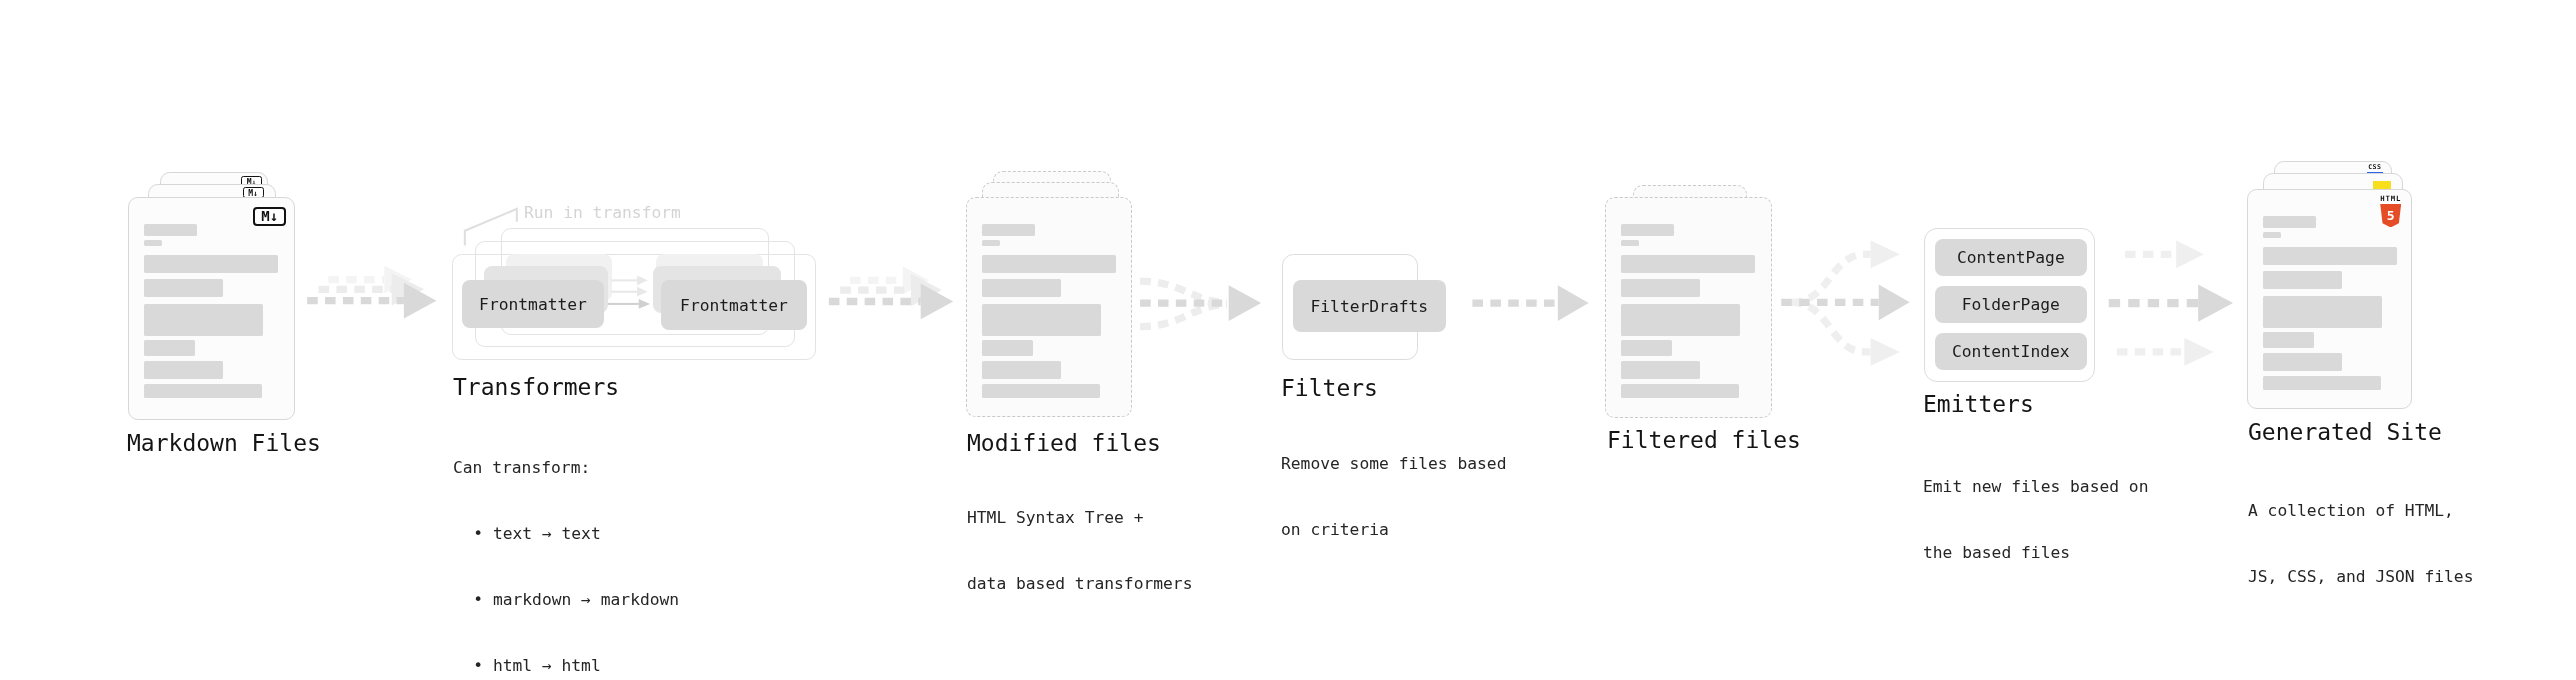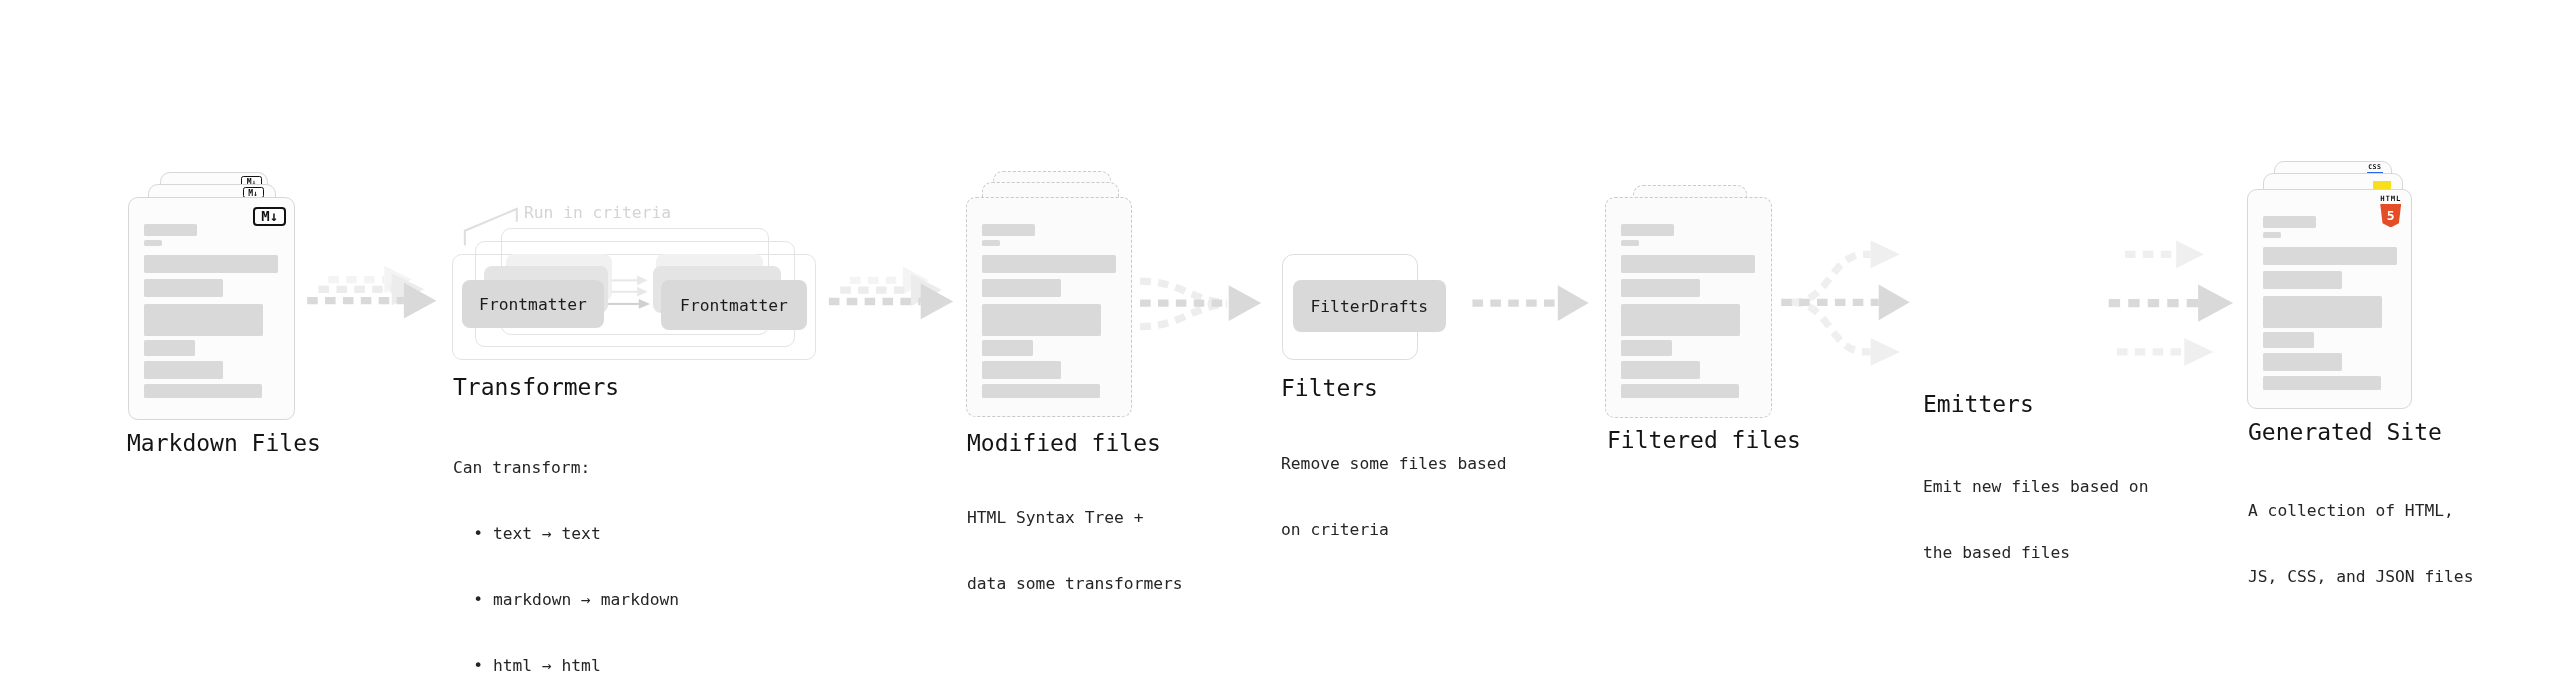--- a/index.html
+++ b/index.html
@@ -77,21 +77,21 @@
     <div class="frame" style="left:452px;top:254px;width:364px;height:106px;"></div>
 
     <div class="echo2" style="left:506px;top:254px;width:106px;height:47px;"></div>
     <div class="echo1" style="left:484px;top:266px;width:124px;height:47px;"></div>
     <div class="echo2" style="left:656px;top:254px;width:107px;height:47px;"></div>
     <div class="echo1" style="left:653px;top:266px;width:128px;height:47px;"></div>
 
     <div class="graybox" style="left:462px;top:280px;width:142px;height:48px;">Frontmatter</div>
     <div class="graybox" style="left:661px;top:280px;width:146px;height:50px;">Frontmatter</div>
 
-    <div class="note" style="left:524px;top:203px;">Run in criteria</div>
+    <div class="note" style="left:524px;top:203px;">Run in transform</div>
   </div>
   <div class="title" style="left:453px;top:375px;">Transformers</div>
   <div class="desc" style="left:453px;top:413px;">
     <div>Can transform:</div>
     <div class="bullet">• text → text</div>
     <div class="bullet">• markdown → markdown</div>
     <div class="bullet">• html → html</div>
   </div>
 
   <div>
@@ -104,21 +104,21 @@
       <div class="bar b4"></div>
       <div class="bar b5"></div>
       <div class="bar b6"></div>
       <div class="bar b7"></div>
       <div class="bar b8"></div>
     </div>
   </div>
   <div class="title" style="left:967px;top:431px;">Modified files</div>
   <div class="desc" style="left:967px;top:463px;">
     <div>HTML Syntax Tree +</div>
-    <div>data some transformers</div>
+    <div>data based transformers</div>
   </div>
 
   <div class="panel" style="left:1282px;top:254px;width:136px;height:106px;">
     <div class="graybox" style="left:9.8px;top:25px;width:153px;height:52px;">FilterDrafts</div>
   </div>
   <div class="title" style="left:1281px;top:376px;text-align:right;">Filters</div>
   <div class="desc" style="left:1281px;top:409px;">
     <div>Remove some files based</div>
     <div>on criteria</div>
   </div>
@@ -131,20 +131,25 @@
       <div class="bar b3"></div>
       <div class="bar b4"></div>
       <div class="bar b5"></div>
       <div class="bar b6"></div>
       <div class="bar b7"></div>
       <div class="bar b8"></div>
     </div>
   </div>
   <div class="title" style="left:1607px;top:428px;">Filtered files</div>
 
+  <div class="panel" style="left:1924px;top:228px;width:171px;height:154px;border-radius:13px;">
+    <div class="graybox" style="left:9.8px;top:9.8px;width:152px;height:37px;">ContentPage</div>
+    <div class="graybox" style="left:9.8px;top:57px;width:152px;height:37px;">FolderPage</div>
+    <div class="graybox" style="left:9.8px;top:104px;width:152px;height:37px;">ContentIndex</div>
+  </div>
   <div class="title" style="left:1923px;top:392px;">Emitters</div>
   <div class="desc" style="left:1923px;top:432px;">
     <div>Emit new files based on</div>
     <div>the based files</div>
   </div>
 
   <div>
     <div class="card" style="left:2274px;top:161px;width:118px;height:52px;">
       <div class="css-badge" style="right:8.1px;top:2.4px;">
         <div class="css-label">CSS</div>

